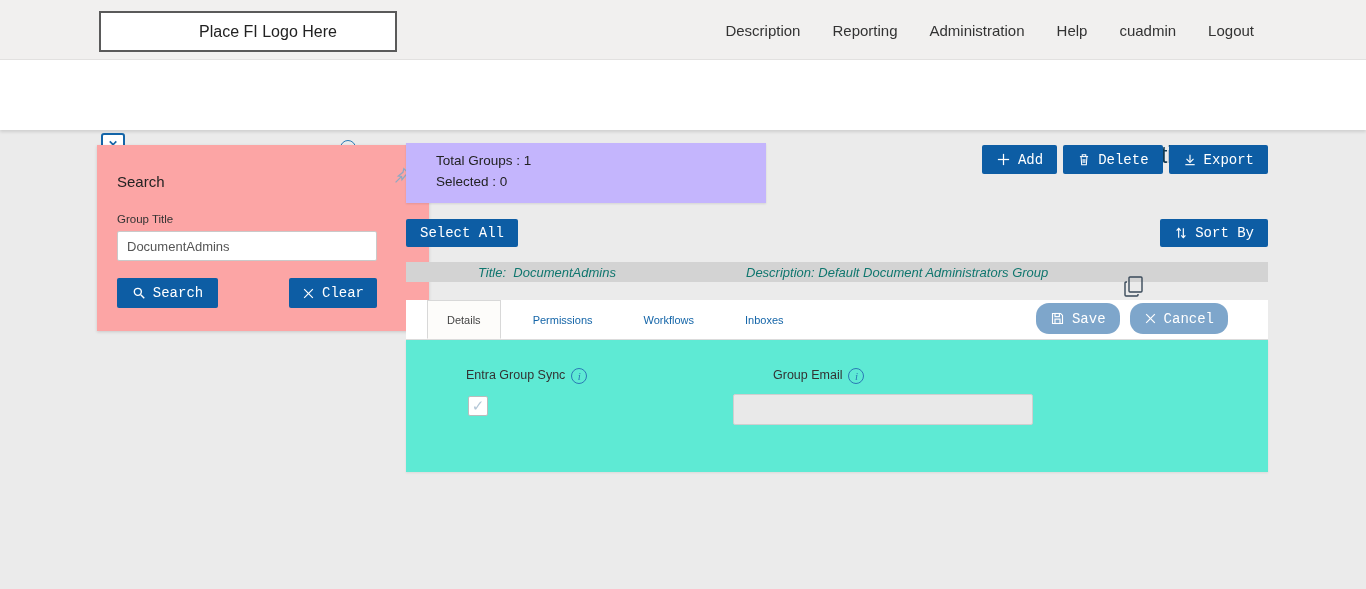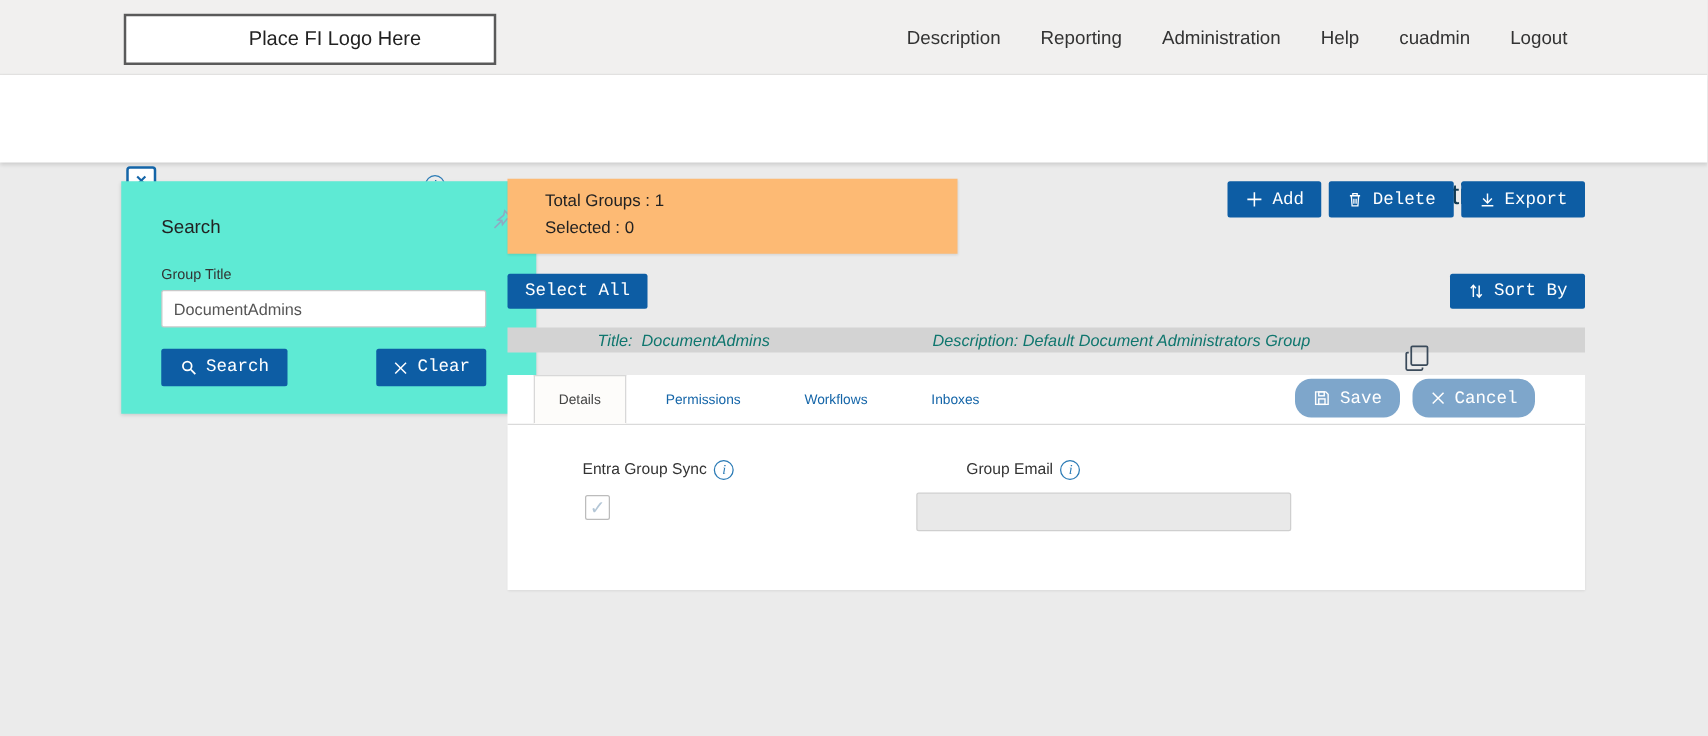--- a/index.html
+++ b/index.html
@@ -67,22 +67,22 @@
     background:#0d5da4; color:#fff; font-size:14px;
     border:none; border-radius:2px; cursor:pointer; height:29px;
     padding:0 14px; font-family:Liberation Mono, monospace;
   }
   .btn svg { display:block; }
   .btn.muted { background:#7ea6cb; }
 
   
   .search-card {
     position:absolute; left:97px; top:145px; width:332px; height:186px;
-    background:#5eead4; box-shadow:0 1px 3px rgba(0,0,0,0.15);
-    padding:20px 16px 0 32px;
+    background:#fca5a5; box-shadow:0 1px 3px rgba(0,0,0,0.15);
+    padding:20px 16px 0 20px;
   }
   .search-head { display:flex; justify-content:space-between; align-items:flex-start; }
   .search-title { font-size:15px; color:#222; padding-top:8px; }
   .pin-icon { cursor:pointer; }
   .field-label { font-size:11.5px; color:#333; margin-top:22px; }
   .text-input {
     width:260px; height:30px; margin-top:6px;
     border:1px solid #c9c9c9; border-radius:2px;
     font-size:13px; color:#555; padding:0 9px;
     font-family:"Liberation Sans", sans-serif; background:#fff;
@@ -92,21 +92,21 @@
   }
   .search-btn-row .btn { height:30px; }
   .search-btn-row .btn:first-child { width:101px; }
   .search-btn-row .btn:last-child { width:88px; }
 
   
   .content { position:absolute; left:406px; top:143px; width:862px; }
 
   .summary-card {
     position:absolute; left:0; top:0; width:360px; height:60px;
-    background:#fdba74; box-shadow:0 1px 2px rgba(0,0,0,0.10);
+    background:#c4b5fd; box-shadow:0 1px 2px rgba(0,0,0,0.10);
     padding:10px 0 0 30px; font-size:13.5px; color:#222;
   }
   .summary-card .line { margin-bottom:6px; }
 
   .top-actions { position:absolute; right:0; top:2px; display:flex; gap:6px; }
 
   .row2 { position:absolute; left:0; top:76px; width:862px; height:28px; }
   .select-all-btn { position:absolute; left:0; top:0; height:28px; }
   .sort-btn { position:absolute; right:0; top:0; height:28px; }
 
@@ -134,21 +134,21 @@
     border:1px solid #d8d8d8; border-bottom:1px solid #fdfcfa;
     margin-left:21px;
   }
   .tab-actions {
     position:absolute; right:40px; top:3px; display:flex; gap:10px;
   }
   .tab-actions .btn { height:31px;border-radius:13px; }
 
   .detail-panel {
     position:absolute; left:0; top:197px; width:862px; height:132px;
-    background:#ffffff; box-shadow:0 1px 2px rgba(0,0,0,0.08);
+    background:#5eead4; box-shadow:0 1px 2px rgba(0,0,0,0.08);
   }
   .form-label { font-size:12.5px; color:#333; display:inline-block; }
   .entra-group { position:absolute; left:60px; top:28px; }
   .entra-label-row { display:flex; align-items:flex-start; gap:6px; }
   .checkbox {
     width:20px; height:20px; margin-top:12px; margin-left:2px;
     border:1px solid #bcbcbc; border-radius:2px; background:#fff;
     display:flex; align-items:center; justify-content:center;
     color:#b3c6d6; font-size:15px; cursor:default;
   }

